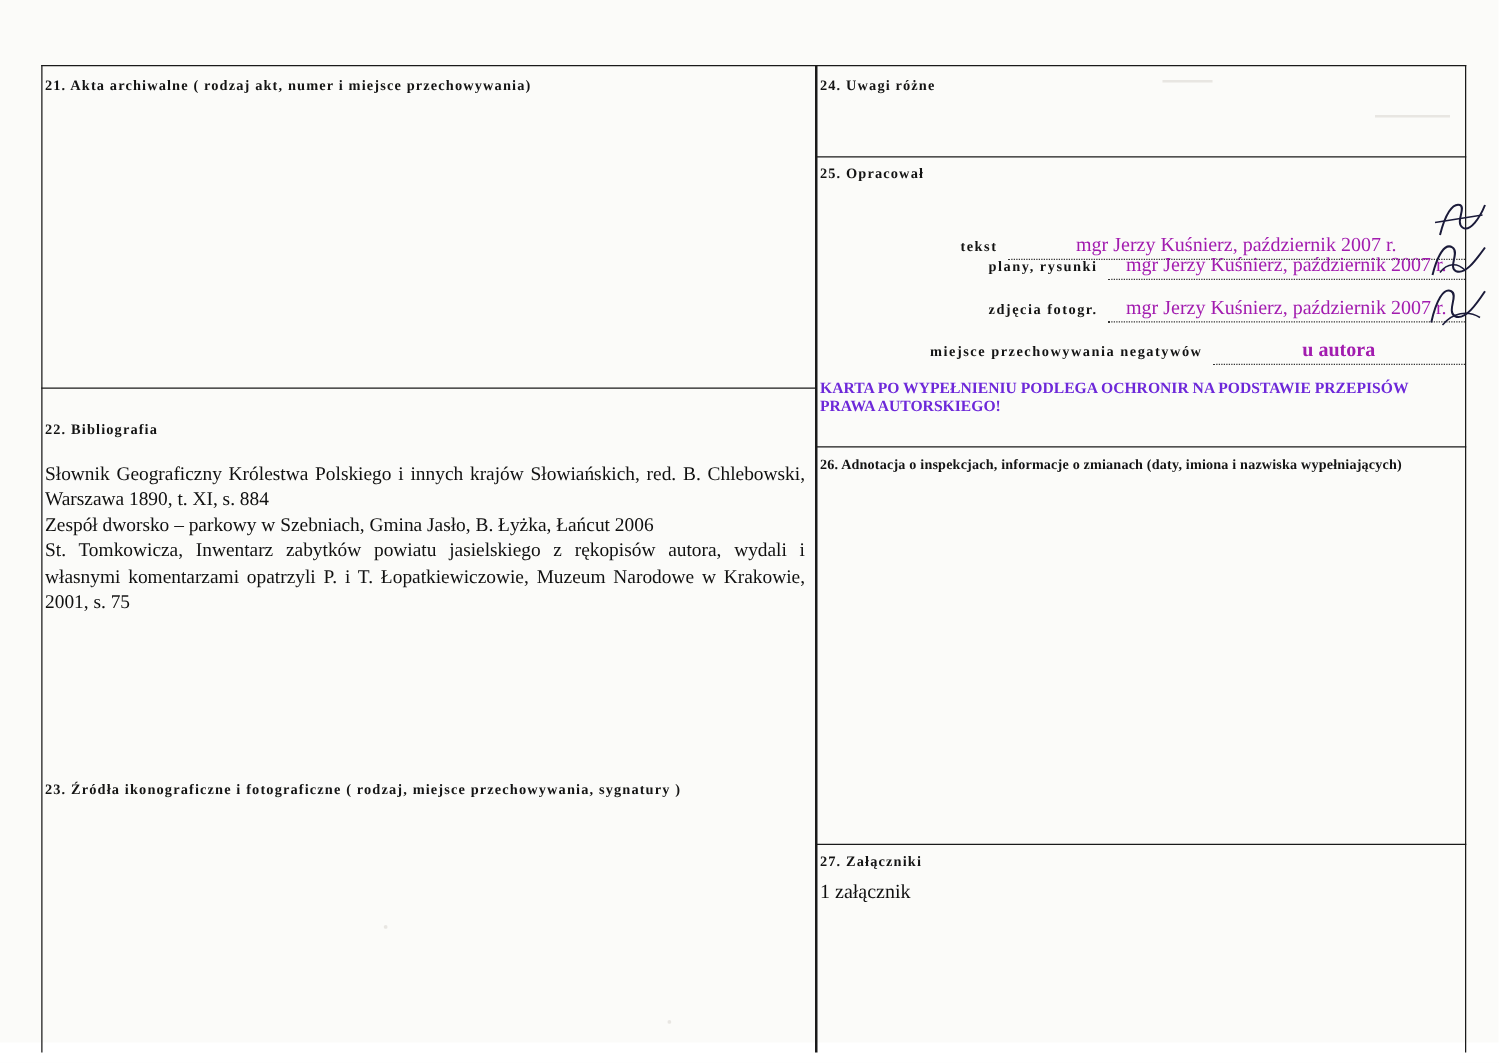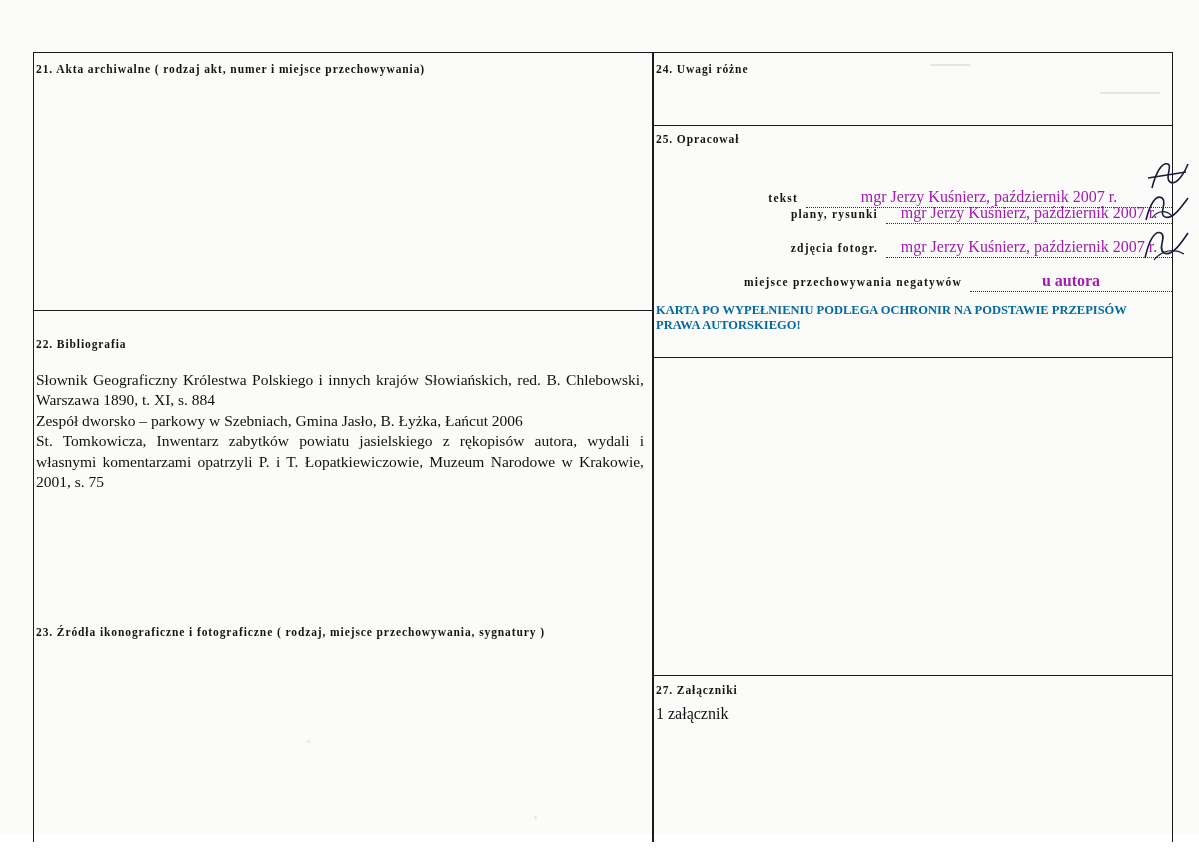--- a/index.html
+++ b/index.html
@@ -172,21 +172,21 @@
   
   #copyright-note {
     position: absolute;
     left: 656px;
     top: 303px;
     width: 516px;
     font-family: "Liberation Serif", serif;
     font-size: 12.5px;
     font-weight: bold;
     line-height: 1.22;
-    color: #0369a1;
+    color: #6d28d9;
   }
 
   
   #label-26 {
     left: 656px; top: 366px;
     font-size: 11.3px;
     letter-spacing: 0.15px;
   }
 
   
@@ -285,17 +285,18 @@
     <path d="M10 26 C16 18, 24 18, 30 24" fill="none" stroke="#1b1b3a" stroke-width="1.2"></path>
   </svg>
 
   <svg class="scribble" style="left:1140px; top:226px;" width="52" height="38" viewBox="0 0 52 38">
     <path d="M5 32 C9 14, 15 4, 21 7 C27 10, 17 23, 24 27 C32 31, 42 16, 48 7" fill="none" stroke="#1b1b3a" stroke-width="1.6"></path>
     <path d="M14 34 C22 24, 34 22, 44 28" fill="none" stroke="#1b1b3a" stroke-width="1.2"></path>
   </svg>
 
   <div id="copyright-note">KARTA PO WYPEŁNIENIU PODLEGA OCHRONIR NA PODSTAWIE  PRZEPISÓW PRAWA AUTORSKIEGO!</div>
 
+  <div class="fld-label fld-label-narrow" id="label-26">26.  Adnotacja o inspekcjach, informacje o zmianach (daty, imiona i nazwiska wypełniających)</div>
 
   <div class="fld-label" id="label-27">27.  Załączniki</div>
   <div class="body-text" id="value-27">1 załącznik</div>
 
 </div>
 
 </body></html>

